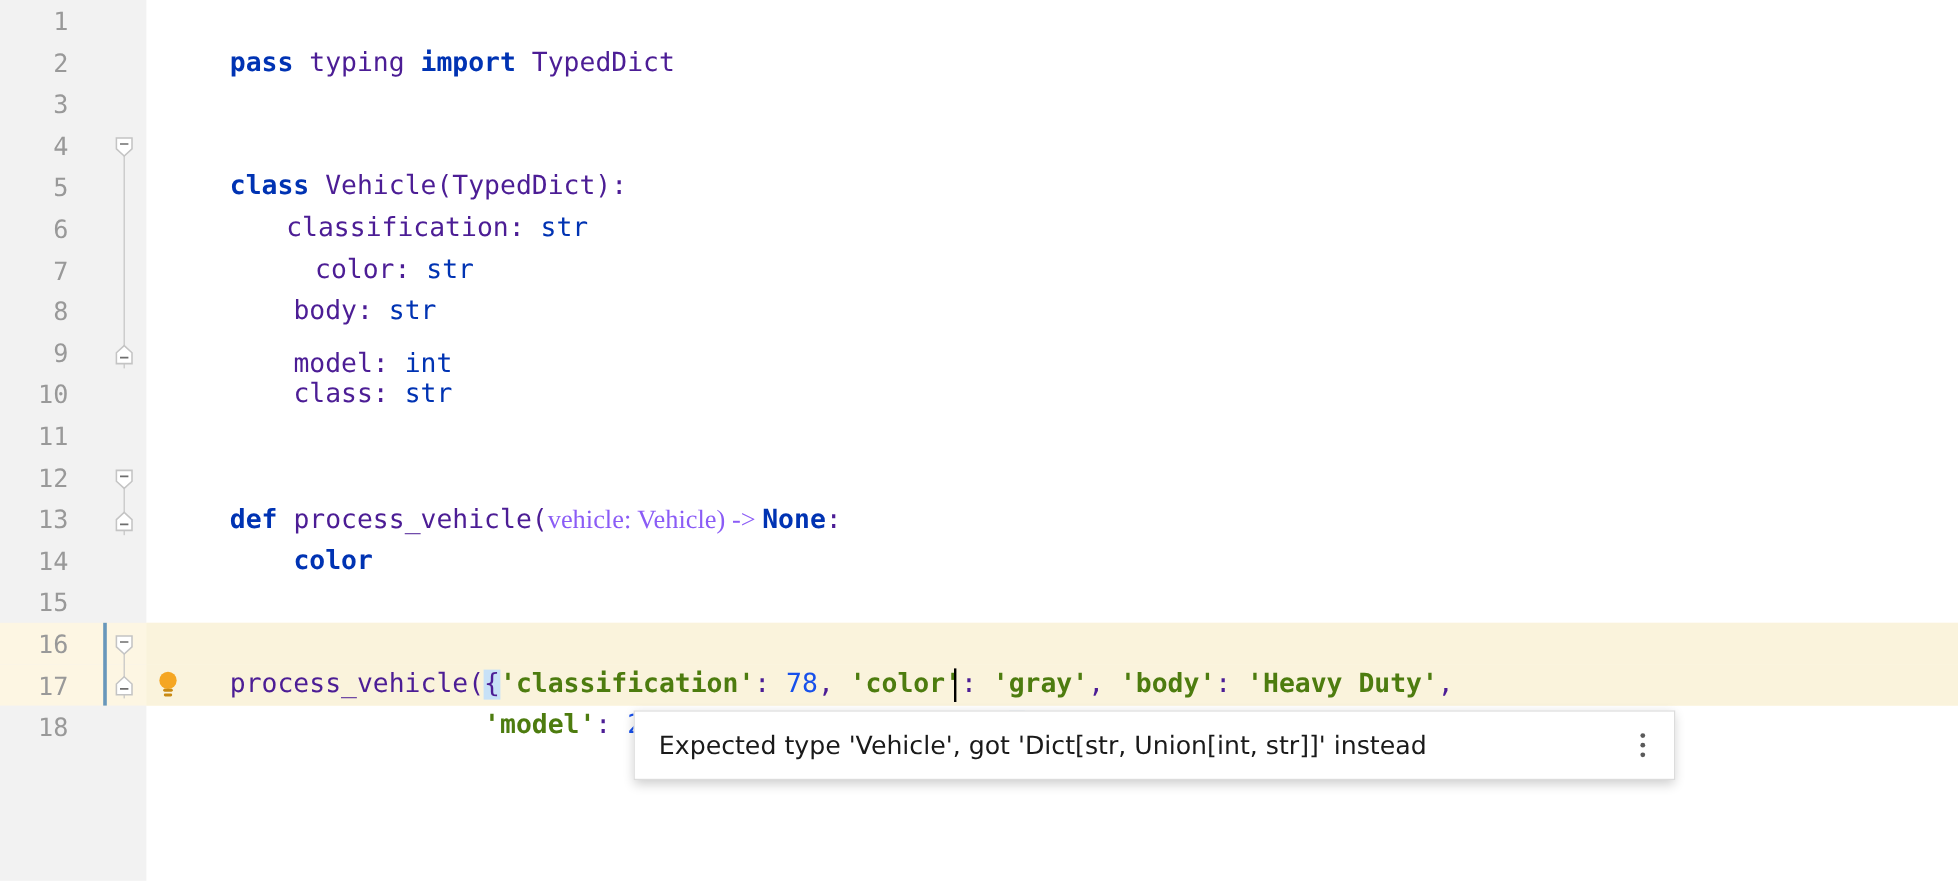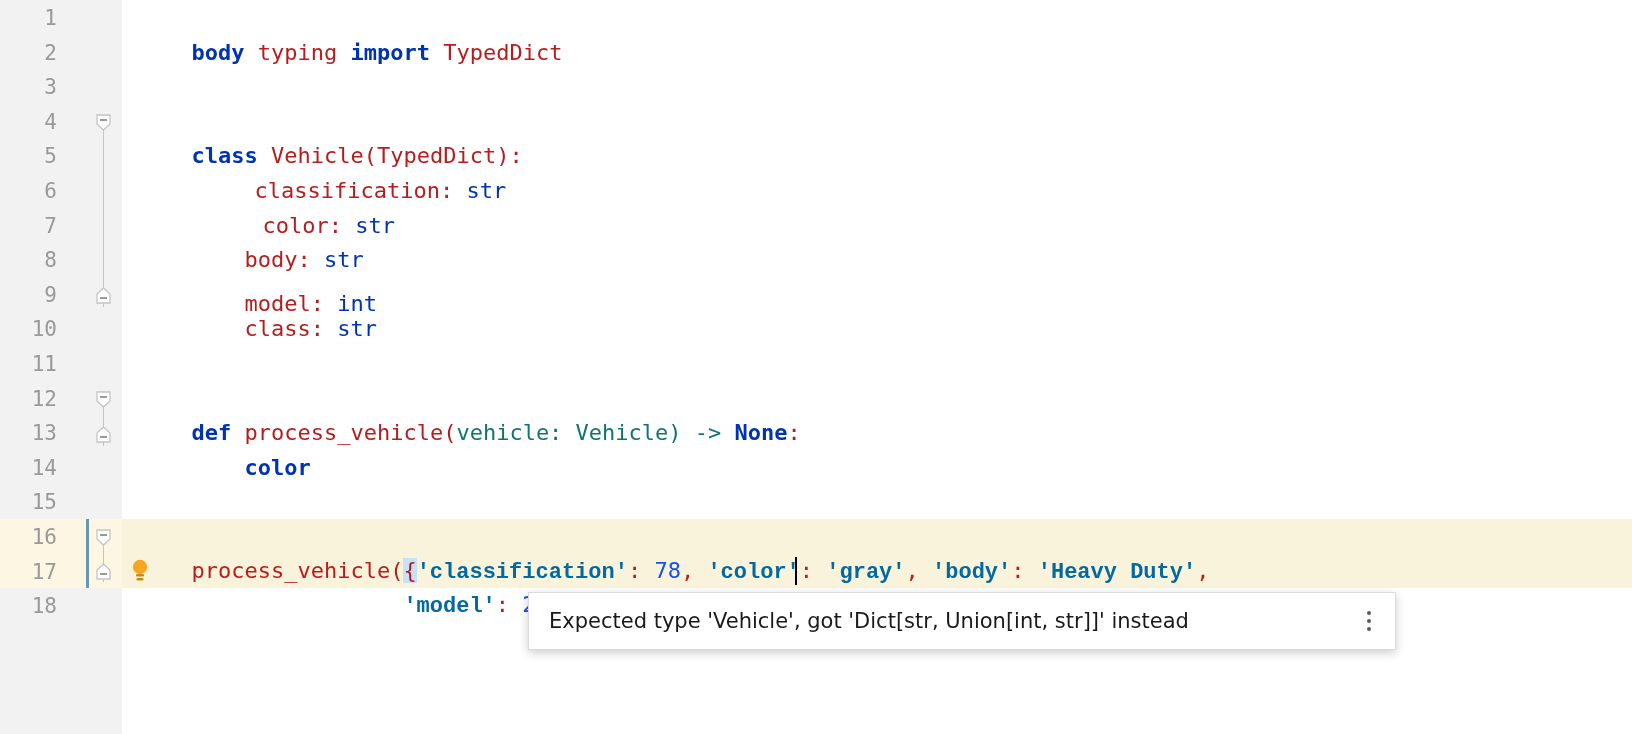--- a/index.html
+++ b/index.html
@@ -38,25 +38,25 @@
     font-size:22px;line-height:34.6px;
     white-space:pre;color:#080808;
   }
   .hl-warn{background:#fdf6e3;}
   .hl-warn-strip{
     position:absolute;left:122px;top:0;height:34.6px;background:#faf3dc;
   }
 
   
   .kw{color:#0033b3;font-weight:bold;}
-  .str{color:#0369a1;font-weight:bold;font-family:Liberation Mono, monospace;}
+  .str{color:#4d7c0f;font-weight:bold;}
   .num{color:#1750eb;}
   .typ{color:#0033b3;}
-  .dim{color:#0f766e;}
-  .plain{color:#b91c1c;}
+  .dim{color:#8b5cf6;font-family:Liberation Serif, serif;}
+  .plain{color:#4c1d95;}
   .brace-match{background:#c7e1f7;}
 
   
   .fold{
     position:absolute;left:95px;width:17px;height:17px;
   }
   .fold svg{display:block;}
 
   
   .changebar{
@@ -170,32 +170,32 @@
   <div class="bulb" style="top:558px;">
     <svg width="24" height="26" viewBox="0 0 24 26">
       <circle cx="12" cy="9" r="7.2" fill="#f5a623"></circle>
       <rect x="8" y="16" width="8" height="2.4" rx="1.2" fill="#c98a13"></rect>
       <rect x="8.5" y="20" width="7" height="2.4" rx="1.2" fill="#c98a13"></rect>
     </svg>
   </div>
 
   <div class="row" style="top:1px;">
     <div class="code">
-      <span class="kw">body</span><span class="plain"> typing </span><span class="kw">import</span><span class="plain"> TypedDict</span>
+      <span class="kw">pass</span><span class="plain"> typing </span><span class="kw">import</span><span class="plain"> TypedDict</span>
     </div>
   </div>
 
   <div class="row" style="top:104.8px;">
     <div class="code">
       <span class="kw">class</span><span class="plain"> Vehicle(TypedDict):</span>
     </div>
   </div>
 
   <div class="row" style="top:139.4px;">
-    <div class="code" style="left:175px;">
+    <div class="code" style="left:159px;">
       <span class="plain">classification: </span><span class="typ">str</span>
     </div>
   </div>
 
   <div class="row" style="top:174px;">
     <div class="code" style="left:183px;">
       <span class="plain">color: </span><span class="typ">str</span>
     </div>
   </div>
 

